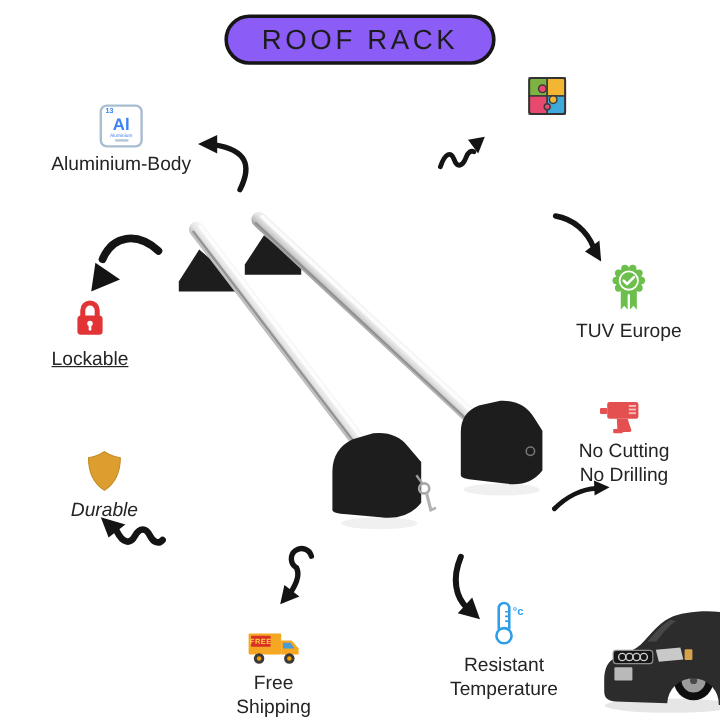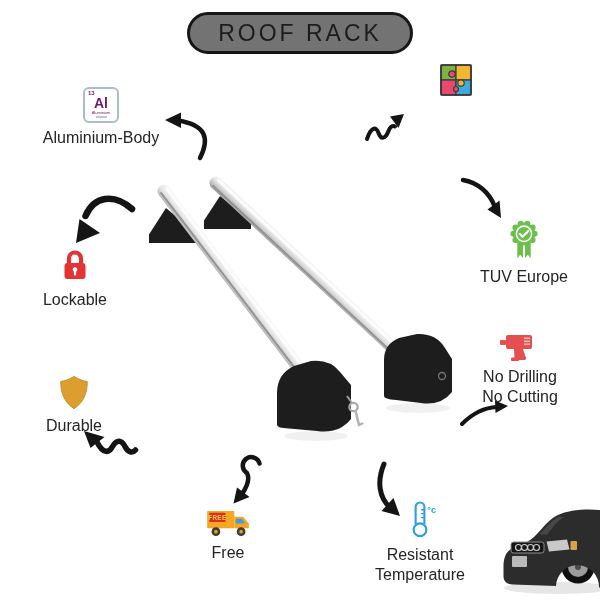--- a/index.html
+++ b/index.html
@@ -3,30 +3,30 @@
 <meta charset="utf-8">
 <style>
   html,body { margin:0; padding:0; }
   body {
     width:600px; height:600px; background:#ffffff; position:relative;
     overflow:hidden; font-family:"Liberation Sans", sans-serif; color:#242424;
   }
   .title-badge {
     position:absolute; left:187px; top:12px; width:220px; height:36px;
     border:3px solid #161616; border-radius:22px;
-    display:flex; align-items:center; justify-content:center; background:#737373;
+    display:flex; align-items:center; justify-content:center; background:#8b5cf6;
   }
   .title-text { font-size:23px; letter-spacing:3px; color:#1c1c1c; font-weight:500; }
   .feature { position:absolute; text-align:center; font-size:16px; line-height:1.28; color:#242424; }
   .feature .icon-wrap { display:flex; justify-content:center; margin-bottom:5px; }
   .lbl { white-space:nowrap; }
   
   .al-box {
     width:36px; height:36px; border:2px solid #A9BDD1; border-radius:6px; box-sizing:border-box;
-    color:#701a75; position:relative; display:flex; flex-direction:column; align-items:center; justify-content:center;
+    color:#3b82f6; position:relative; display:flex; flex-direction:column; align-items:center; justify-content:center;
     background:#fff;
   }
   .al-num { position:absolute; top:1px; left:3px; font-size:6px; font-weight:bold; line-height:1; }
   .al-sym { font-size:14px; font-weight:bold; line-height:1; margin-top:3px; }
   .al-name { font-size:4px; margin-top:1.5px; line-height:1; }
   .al-mass-line { width:11px; height:1.5px; background:#A9BDD1; opacity:.85; margin-top:1px; }
   svg { display:block; }
   #illustration { position:absolute; left:0; top:0; }
 </style>
 </head>
@@ -157,21 +157,21 @@
           <rect x="17" y="17" width="15" height="15" fill="#3FA9DC"></rect>
           <circle cx="13" cy="11" r="3.2" fill="#E84A6F"></circle>
           <circle cx="22" cy="20" r="3.2" fill="#F2B632"></circle>
           <circle cx="17" cy="26" r="2.5" fill="#E84A6F"></circle>
           <rect x="2" y="2" width="30" height="30" rx="2" fill="none" stroke="#333333" stroke-width="1.6"></rect>
         </g>
       </svg>
     </div>
   </div>
 
-  <div class="feature" style="left:14px; top:247px; width:122px;">
+  <div class="feature" style="left:14px; top:247px; width:122px;text-decoration:underline;">
     <div class="icon-wrap">
       <svg width="38" height="38" viewBox="0 0 38 38">
         <path d="M 13 17 V 11.5 a 6 6 0 0 1 12 0 V 17" fill="none" stroke-width="4.2" stroke="#E23434"></path>
         <rect x="8.5" y="16" width="21" height="16" rx="3" fill="#E23434"></rect>
         <circle cx="19" cy="22.5" r="2.3" fill="#ffffff"></circle>
         <rect x="17.9" y="23.5" width="2.2" height="5" rx="1" fill="#ffffff"></rect>
       </svg>
     </div>
     <div class="lbl">Lockable</div>
   </div>
@@ -210,48 +210,49 @@
           <path d="M 15 20 L 24 20 L 27 29 Q 27.5 31 25.5 31 L 17 31 Q 15.5 31 15.5 29.5 Z"></path>
           <rect x="12" y="28.5" width="8" height="3.5" rx="1"></rect>
         </g>
         <g fill="#ffffff" opacity="0.6">
           <rect x="25" y="8.5" width="6" height="1.6"></rect>
           <rect x="25" y="11.5" width="6" height="1.6"></rect>
           <rect x="25" y="14.5" width="6" height="1.6"></rect>
         </g>
       </svg>
     </div>
+    <div class="lbl">No Cutting</div>
     <div class="lbl">No Drilling</div>
-    <div class="lbl">No Cutting</div>
-  </div>
-
-  <div class="feature" style="left:11px; top:375px; width:126px;">
+  </div>
+
+  <div class="feature" style="left:24px; top:375px; width:126px;font-style:italic;">
     <div class="icon-wrap">
       <svg width="34" height="36" viewBox="0 0 34 38">
         <path d="M 17 1.5 L 21 3.8 C 24 5.3 27.5 6.4 31 6.8 C 31 17 28.5 28 17 35.5 C 5.5 28 3 17 3 6.8 C 6.5 6.4 10 5.3 13 3.8 Z" stroke="#c58c25" stroke-width="1" fill="#DB9E2F"></path>
       </svg>
     </div>
     <div class="lbl">Durable</div>
   </div>
 
-  <div class="feature" style="left:158px; top:507px; width:140px;">
+  <div class="feature" style="left:158px; top:524px; width:140px;">
     <div class="icon-wrap">
       <svg width="47" height="31" viewBox="0 0 48 32">
         <rect x="2" y="4" width="28" height="18" rx="1" fill="#F5A623"></rect>
         <path d="M 30 10 L 39 10 L 45 17 L 45 22 L 30 22 Z" fill="#F5A623"></path>
         <path d="M 31.5 12 L 38 12 L 41.5 17 L 31.5 17 Z" fill="#4A9BD5"></path>
         <rect x="4" y="6" width="17" height="9.5" rx="1" fill="#D93025"></rect>
         <text x="12.5" y="13.2" font-size="6.5" font-weight="bold" text-anchor="middle" letter-spacing="0.4" fill="#FFD23F">FREE</text>
         <circle cx="11" cy="25.5" r="4.5" fill="#3a3a3a"></circle>
         <circle cx="11" cy="25.5" r="1.9" fill="#F0A202"></circle>
         <circle cx="37" cy="25.5" r="4.5" fill="#3a3a3a"></circle>
         <circle cx="37" cy="25.5" r="1.9" fill="#F0A202"></circle>
       </svg>
     </div>
     <div class="lbl">Free</div>
+    <div class="lbl">Shipping</div>
   </div>
 
   <div class="feature" style="left:350px; top:501px; width:140px;">
     <div class="icon-wrap">
       <svg width="36" height="39" viewBox="0 0 36 40">
         <g fill="none" stroke-width="2.2" stroke-linecap="round" stroke="#2E9FE6">
           <path d="M 13.5 23 V 6 a 4.5 4.5 0 0 1 9 0 V 23"></path>
           <circle cx="18" cy="29.5" r="6.5"></circle>
           <g stroke-width="1.4">
             <path d="M 19.5 9 h 2.6"></path>

